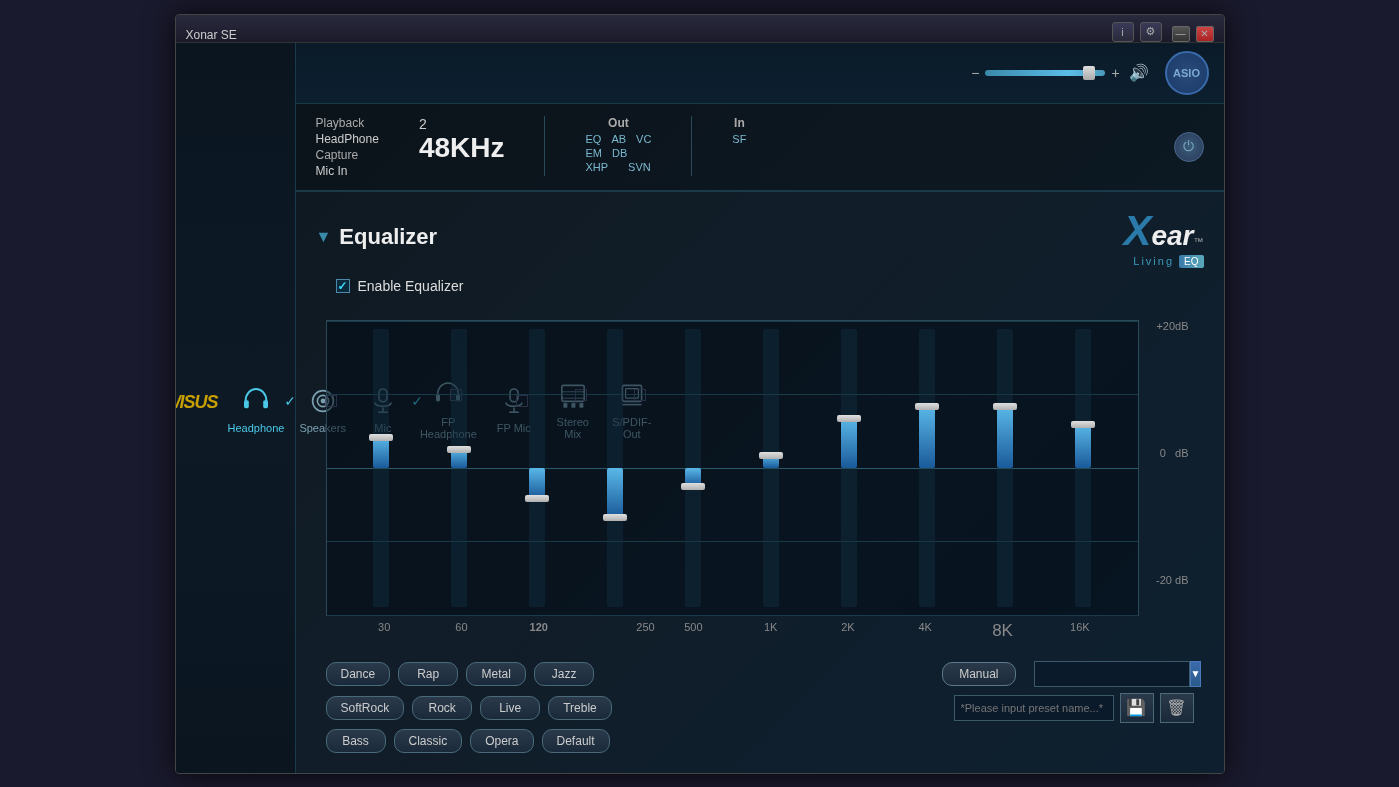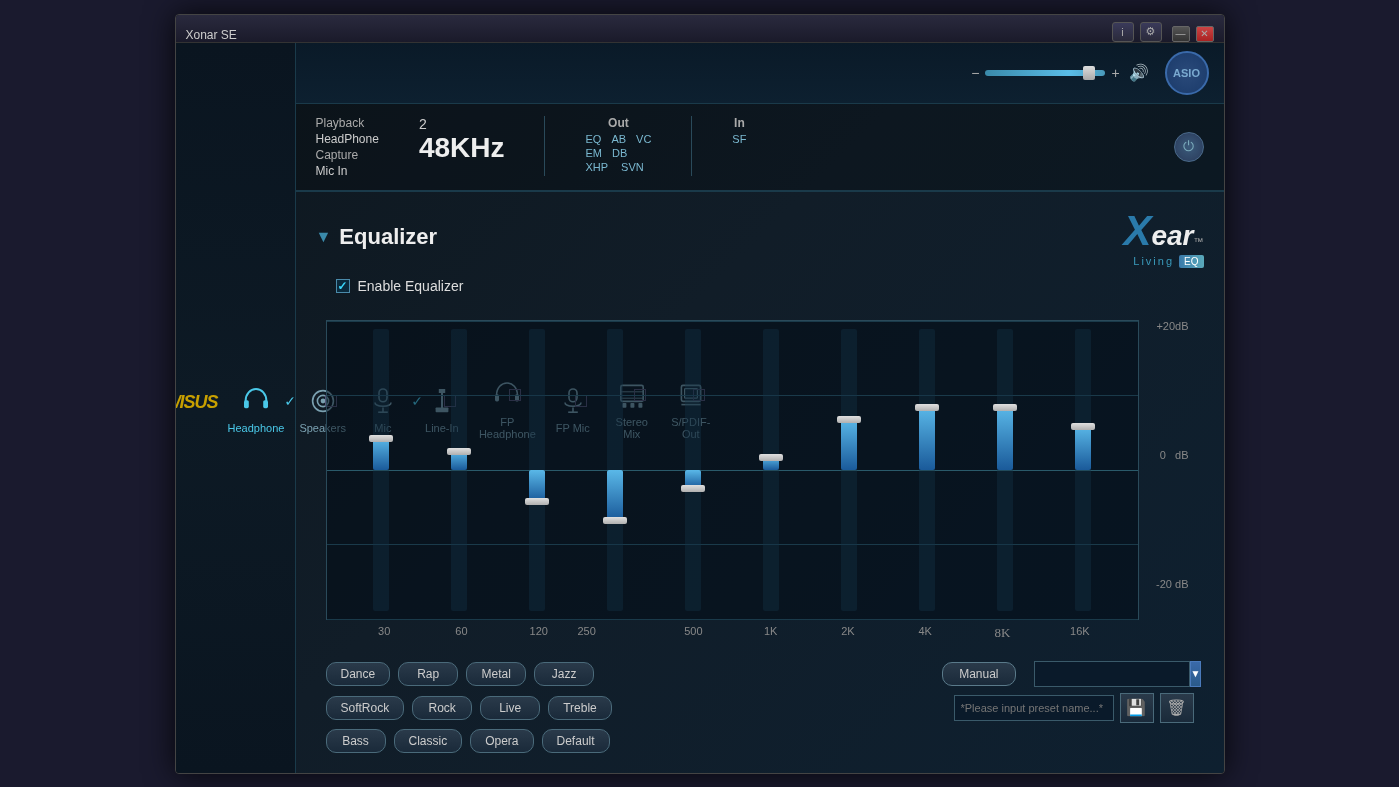--- a/index.html
+++ b/index.html
@@ -531,31 +531,20 @@
             <rect x="15" y="5" width="10" height="16" rx="5" fill="none" stroke="#7aa0b0" stroke-width="2"></rect>
             <path d="M10 22 C10 28 30 28 30 22" fill="none" stroke="#7aa0b0" stroke-width="2"></path>
             <line x1="20" y1="28" x2="20" y2="34" stroke="#7aa0b0" stroke-width="2"></line>
             <line x1="14" y1="34" x2="26" y2="34" stroke="#7aa0b0" stroke-width="2"></line>
           </svg>
           <span class="check-mark">✓</span>
         </div>
         <span class="label">Mic</span>
       </div>
 
-      <div class="sidebar-item">
-        <div class="icon-area">
-          <svg class="icon-svg" viewBox="0 0 40 40">
-            <line x1="20" y1="5" x2="20" y2="30" stroke="#7aa0b0" stroke-width="2.5"></line>
-            <rect x="16" y="5" width="8" height="5" fill="#7aa0b0"></rect>
-            <rect x="12" y="28" width="16" height="6" rx="1" fill="#7aa0b0"></rect>
-          </svg>
-          <span class="checkbox"></span>
-        </div>
-        <span class="label">Line-In</span>
-      </div>
 
       <div class="sidebar-item">
         <div class="icon-area">
           <svg class="icon-svg" viewBox="0 0 40 40">
             <path d="M7 20 C7 11 13 5 20 5 C27 5 33 11 33 20" fill="none" stroke="#7aa0b0" stroke-width="2"></path>
             <rect x="5" y="19" width="5" height="9" rx="2" fill="#7aa0b0"></rect>
             <rect x="30" y="19" width="5" height="9" rx="2" fill="#7aa0b0"></rect>
           </svg>
           <span class="checkbox"></span>
         </div>
@@ -636,21 +625,21 @@
               <span class="out-item">EQ</span>
               <span class="out-item" style="margin-left:5px">AB</span>
               <span class="out-item" style="margin-left:5px">VC</span>
             </div>
             <div class="out-items">
               <span class="out-item">EM</span>
               <span class="out-item" style="margin-left:5px">DB</span>
             </div>
             <div class="out-items">
               <span class="out-item">XHP</span>
-              <span class="out-item" style="margin-left:8px">SVN</span>
+              <span class="out-item" style="margin-left:15px">SVN</span>
             </div>
           </div>
         </div>
         <div class="info-separator"></div>
         <div class="in-group">
           <span class="out-label">In</span>
           <span class="out-item">SF</span>
         </div>
         <div class="info-right-icon">⏻</div>
       </div>
@@ -755,27 +744,27 @@
                   &nbsp;
                   <span>dB</span>
                 </span>
                 <span>-20 dB</span>
               </div>
             </div>
 
             <div class="eq-freq-labels" id="eq-freq-labels">
                 <div style="flex: 1 1 0%; text-align: center; color: rgb(136, 136, 136); font-size: 11px;">30</div>
                 <div style="flex: 1 1 0%; text-align: center; color: rgb(136, 136, 136); font-size: 11px;">60</div>
-                <div style="flex: 1 1 0%; text-align: center; color: rgb(136, 136, 136); font-size: 11px;">120</div>
-                <div style="flex: 1 1 0%; text-align: left; color: rgb(136, 136, 136); font-size: 11px;">250</div>
+                <div style="flex: 1 1 0%; text-align: center; color: rgb(136, 136, 136); font-size: 11px; font-weight: bold;">120</div>
+                <div style="flex: 1 1 0%; text-align: right; color: rgb(136, 136, 136); font-size: 11px;">250</div>
                 <div style="flex: 1 1 0%; text-align: center; color: rgb(136, 136, 136); font-size: 11px;">500</div>
                 <div style="flex: 1 1 0%; text-align: center; color: rgb(136, 136, 136); font-size: 11px;">1K</div>
                 <div style="flex: 1 1 0%; text-align: center; color: rgb(136, 136, 136); font-size: 11px;">2K</div>
                 <div style="flex: 1 1 0%; text-align: center; color: rgb(136, 136, 136); font-size: 11px;">4K</div>
-                <div style="flex: 1 1 0%; text-align: center; color: rgb(136, 136, 136); font-size: 13px; font-family: Liberation Serif, serif;">8K</div>
+                <div style="flex: 1 1 0%; text-align: center; color: rgb(136, 136, 136); font-size: 17px;">8K</div>
                 <div style="flex: 1 1 0%; text-align: center; color: rgb(136, 136, 136); font-size: 11px;">16K</div>
               </div>
           </div>
         </div>
 
         <div class="preset-area">
           <div class="preset-row">
             <div class="preset-row" id="preset-row1" style="display: flex; gap: 8px;">
                 <button class="preset-btn">Dance</button>
                 <button class="preset-btn">Rap</button>

